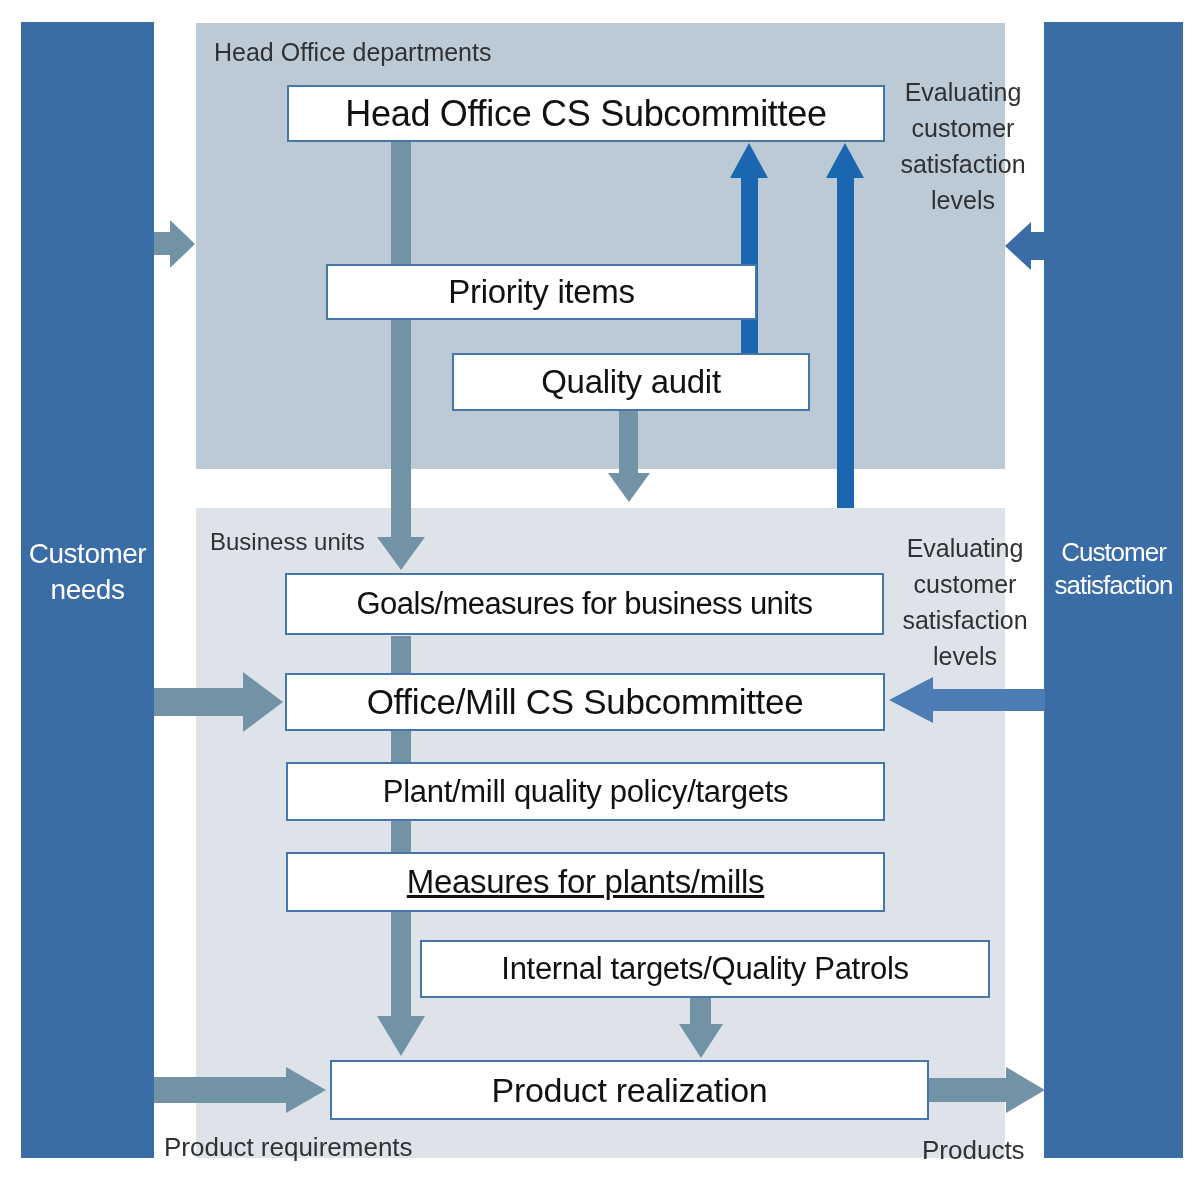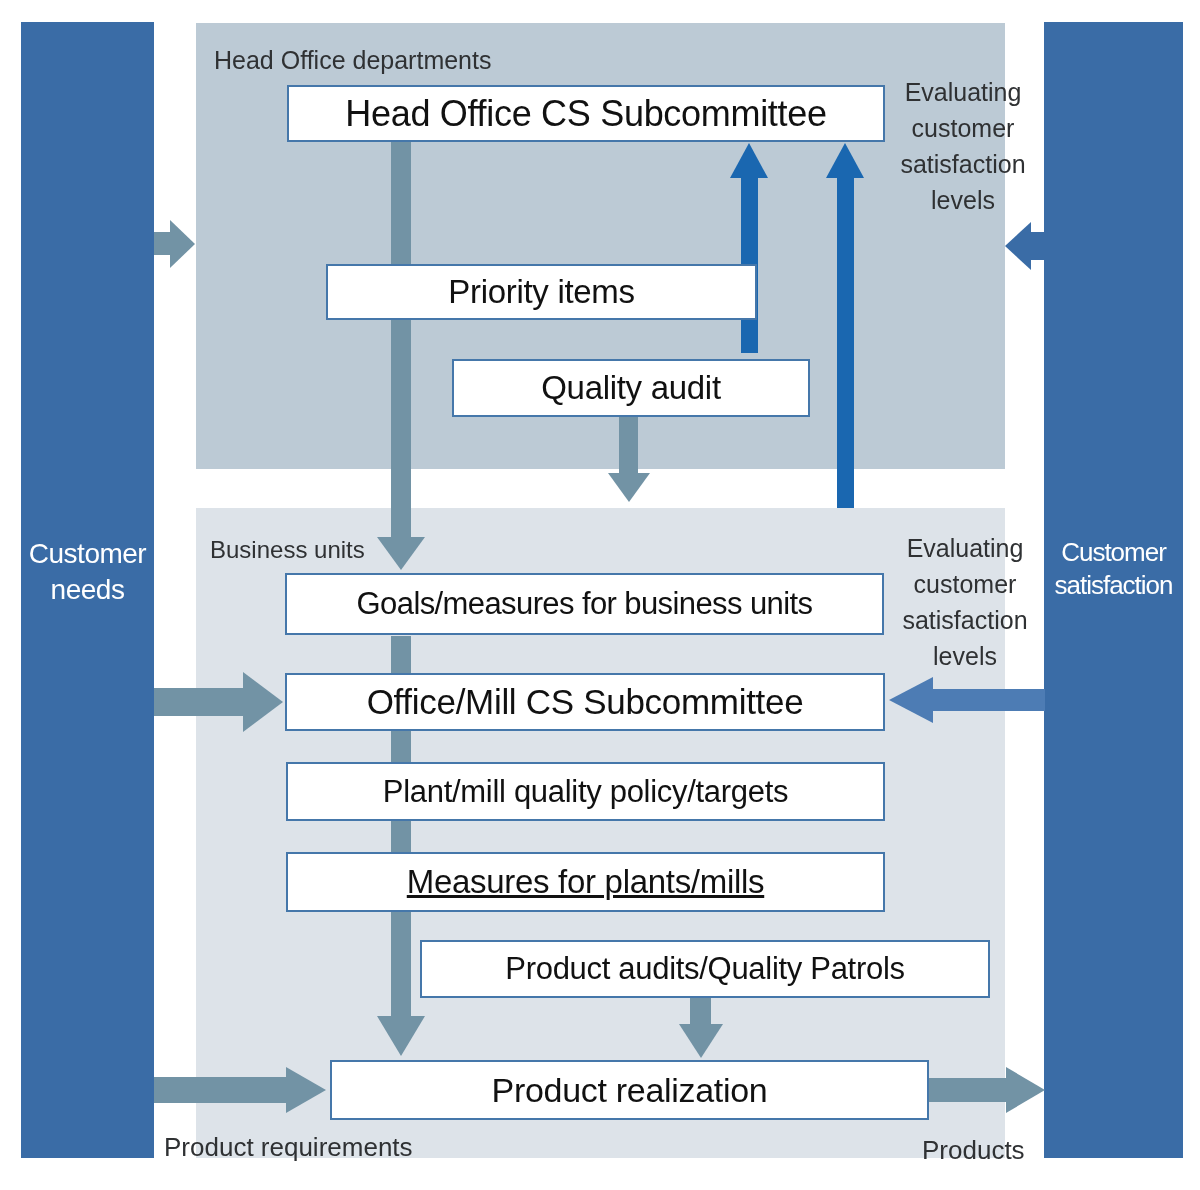--- a/index.html
+++ b/index.html
@@ -21,21 +21,21 @@
   }
   .abs{position:absolute;}
   .bar{background:var(--bar-blue);z-index:1;}
   .bar-label{
     position:absolute;left:0;right:0;text-align:center;color:var(--text-white);
     font-size:28px;line-height:1.27;letter-spacing:-0.5px;
   }
   .panel{z-index:0;}
   .panel-top{background:var(--panel-top);}
   .panel-bottom{background:var(--panel-bottom);}
-  .sec-label{color:var(--label-text);font-size:24px;white-space:nowrap;z-index:2;margin-top:8px;}
+  .sec-label{color:var(--label-text);font-size:24px;white-space:nowrap;z-index:2;}
   .side-note{
     color:var(--label-text);font-size:25px;line-height:36px;text-align:center;z-index:2;
   }
   .fbox{
     background:#ffffff;border:2px solid var(--box-border);box-sizing:border-box;
     display:flex;align-items:center;justify-content:center;color:var(--box-text);
     z-index:3;white-space:nowrap;letter-spacing:-0.3px;
   }
   .shaft{z-index:2;}
   .shaft.gray{background:var(--arrow-gray);}
@@ -100,38 +100,38 @@
 
   <div class="abs shaft gray" style="left:929px;top:1078px;width:77px;height:24px;"></div>
   <div class="abs tri" style="left:1006px;top:1067px;border-top:23px solid transparent;border-bottom:23px solid transparent;border-left:39px solid var(--arrow-gray);"></div>
 
   <div class="abs fbox" style="left:287px;top:85px;width:598px;height:57px;font-size:36px;">
     <span>Head Office CS Subcommittee</span>
   </div>
   <div class="abs fbox" style="left:287px;top:264px;width:431px;height:56px;font-size:33px;margin-left:39px;">
     <span>Priority items</span>
   </div>
-  <div class="abs fbox" style="left:452px;top:353px;width:358px;height:58px;font-size:33px;margin-top:6px;">
+  <div class="abs fbox" style="left:452px;top:353px;width:358px;height:58px;font-size:33px;">
     <span>Quality audit</span>
   </div>
 
   <div class="abs fbox" style="left:285px;top:573px;width:599px;height:62px;font-size:31px;letter-spacing:-0.6px;">
     <span>Goals/measures for business units</span>
   </div>
   <div class="abs fbox" style="left:285px;top:673px;width:600px;height:58px;font-size:35px;">
     <span>Office/Mill CS Subcommittee</span>
   </div>
   <div class="abs fbox" style="left:286px;top:762px;width:599px;height:59px;font-size:31px;">
     <span>Plant/mill quality policy/targets</span>
   </div>
   <div class="abs fbox" style="left:286px;top:852px;width:599px;height:60px;font-size:33px;text-decoration:underline;">
     <span>Measures for plants/mills</span>
   </div>
   <div class="abs fbox" style="left:420px;top:940px;width:570px;height:58px;font-size:31px;">
-    <span>Product audits/Quality Patrols</span>
+    <span>Internal targets/Quality Patrols</span>
   </div>
   <div class="abs fbox" style="left:330px;top:1060px;width:599px;height:60px;font-size:34px;">
     <span>Product realization</span>
   </div>
 
   <div class="abs footer-label" style="left:164px;top:1132px;">Product requirements</div>
   <div class="abs footer-label" style="left:922px;top:1135px;">Products</div>
 
 </div>
 

